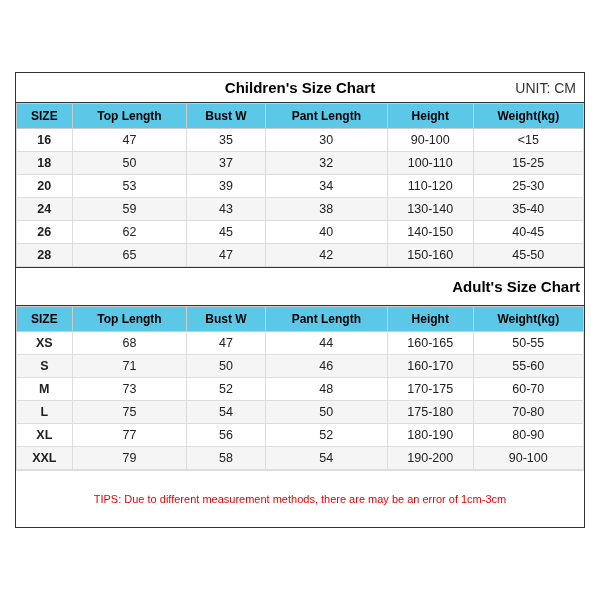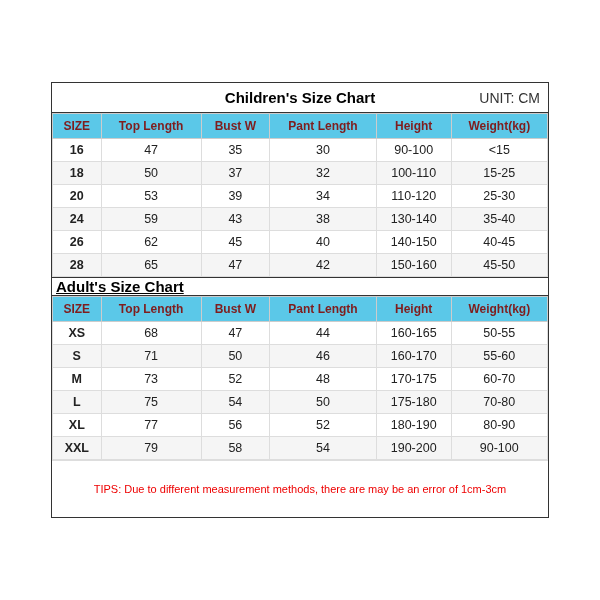--- a/index.html
+++ b/index.html
@@ -7,21 +7,21 @@
       width: 600px;
       height: 600px;
       background: #fff;
       font-family: Arial, sans-serif;
       font-size: 13px;
       display: flex;
       align-items: center;
       justify-content: center;
     }
     .container {
-      width: 498px;
+      width: 570px;
       border: 1.5px solid #333;
       background: #fff;
     }
     .section-title-row {
       background: #fff;
       text-align: center;
       padding: 6px 4px;
       font-size: 15px;
       font-weight: bold;
       border-bottom: 1.5px solid #333;
@@ -35,21 +35,21 @@
       font-size: 14px;
       font-weight: normal;
       color: #333;
     }
     table {
       width: 100%;
       border-collapse: collapse;
     }
     th {
       background: #5bc8e8;
-      color: #7f1d1d;
+      color: #000000;
       font-weight: bold;
       text-align: center;
       padding: 5px 4px;
       border: 1px solid #ccc;
       font-size: 12px;
     }
     td {
       text-align: center;
       padding: 4px 4px;
       border: 1px solid #ddd;
@@ -60,27 +60,26 @@
       background: #f5f5f5;
     }
     tr:nth-child(odd) td {
       background: #fff;
     }
     td:first-child {
       font-weight: bold;
     }
     .adult-section-title {
       background: #fff;
-      text-align: left;
-      padding: 0 4px;
+      text-align: right;
+      padding: 10px 4px;
       font-size: 15px;
       font-weight: bold;
       border-bottom: 1.5px solid #333;
       border-top: 1.5px solid #333;
-      text-decoration: underline;
     }
     .tips-row {
       padding: 22px 8px;
       text-align: center;
       font-size: 11px;
       color: #e00;
       border-top: 1px solid #ddd;
     }
   </style>
 </head>

